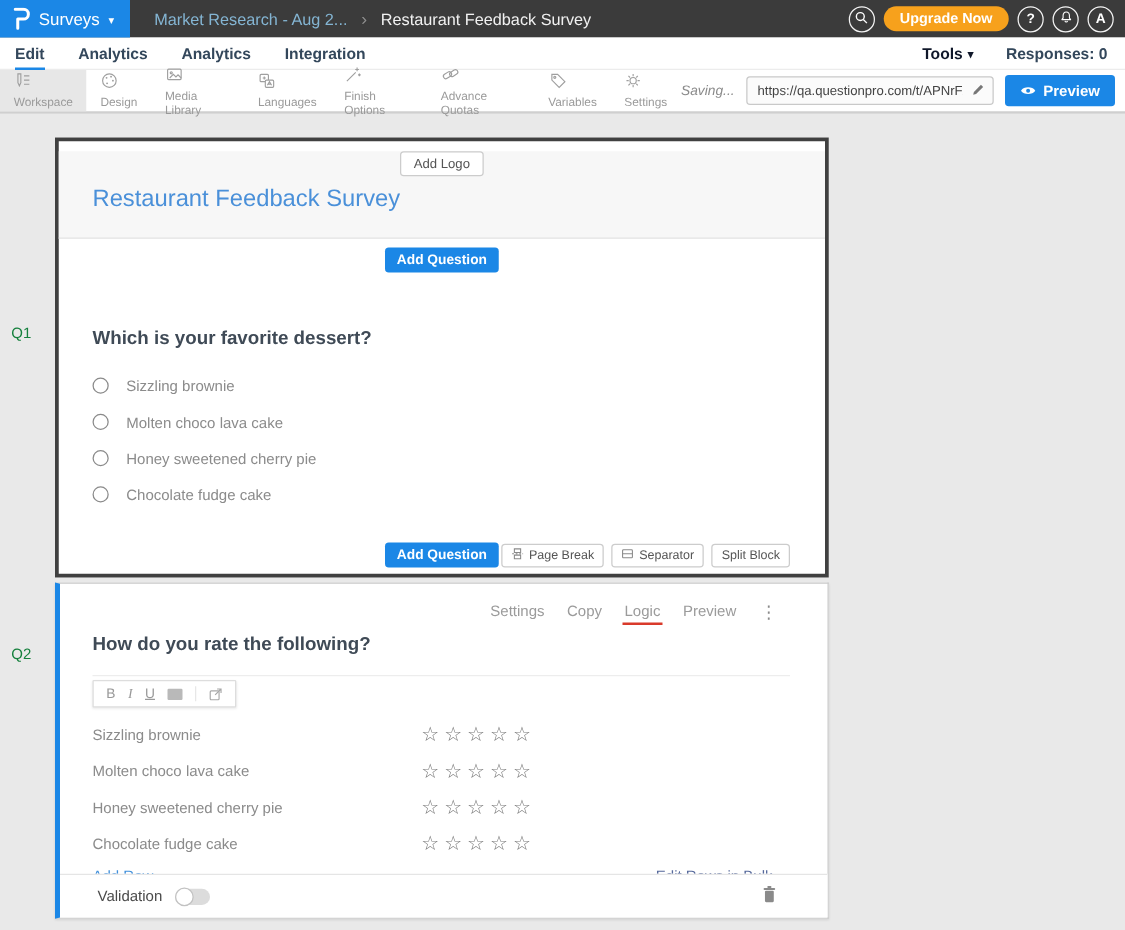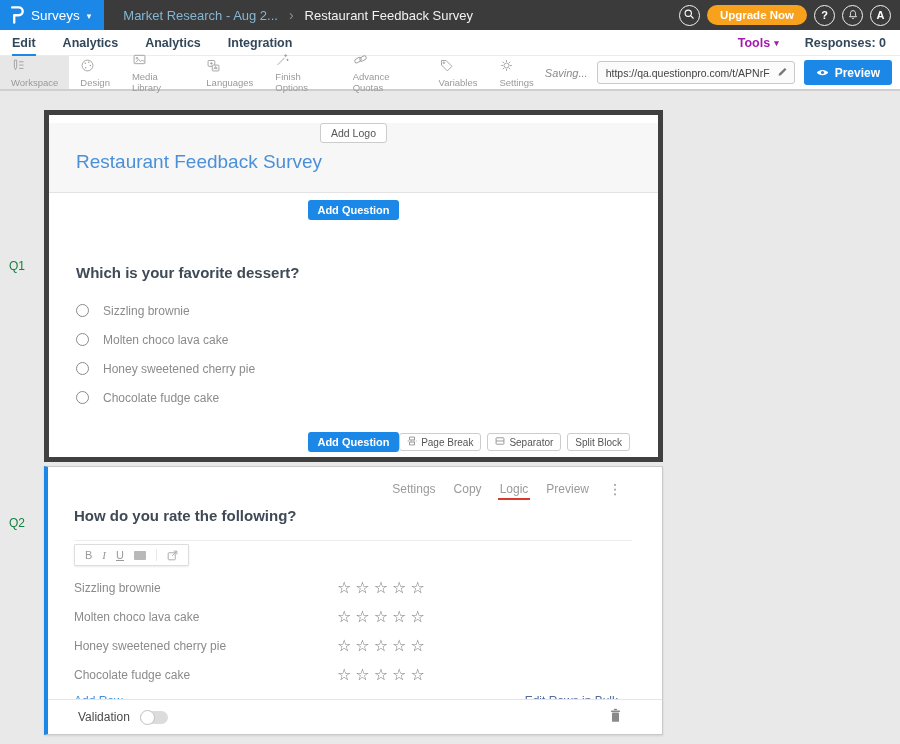--- a/index.html
+++ b/index.html
@@ -19,21 +19,21 @@
   .bc-survey { color:#f1f1f1; white-space:nowrap; }
   .topbar-right { display:flex; align-items:center; gap:7px; padding-right:9px; }
   .circle-btn { width:21px; height:21px; border:1.5px solid #f4f4f4; border-radius:50%; display:flex; align-items:center; justify-content:center; color:#fff; font-size:11px; font-weight:bold; background:transparent; cursor:pointer; flex:0 0 auto; }
   .upgrade-btn { background:#f7a11c; border:none; color:#fff; font-weight:bold; font-size:11.5px; height:20px; padding:0 13px; border-radius:10px; cursor:pointer; font-family:"Liberation Sans", sans-serif;text-align:center; }
 
   
   .navrow { height:26px; background:#fff; display:flex; align-items:center; padding:0 14px 0 12px; border-bottom:1px solid #ececec; }
   .nav-tab { font-size:12.5px; font-weight:700; color:#33475b; margin-right:27px; position:relative; cursor:pointer; }
   .nav-tab.active::after { content:""; position:absolute; left:0; right:0; bottom:-6px; height:2px; background:#1b87e6; }
   .nav-right { margin-left:auto; display:flex; align-items:center; gap:26px; }
-  .tools-link { font-size:12.5px; font-weight:700; color:#a21caf; cursor:pointer; display:flex; align-items:center; gap:4px;text-align:right; }
+  .tools-link { font-size:12.5px; font-weight:700; color:#0f172a; cursor:pointer; display:flex; align-items:center; gap:4px;text-align:right; }
   .tools-caret { font-size:9px; }
   .responses { font-size:12.5px; font-weight:700; color:#33475b; }
 
   
   .toolbar { height:35px; background:#fff; border-bottom:2px solid #cfcfcf; display:flex; align-items:stretch; }
   .tool-item { display:flex; flex-direction:column; align-items:flex-start; justify-content:center; gap:2px; padding:0 11px; color:#9a9a9a; font-size:9.5px; cursor:pointer; }
   .tool-item.active { background:#e7e7e7; }
   .tool-item svg { width:15px; height:15px; stroke:#9f9f9f; fill:none; stroke-width:1.1; }
   .toolbar-right { margin-left:auto; display:flex; align-items:center; gap:9px; padding-right:8px; }
   .saving { font-style:italic; color:#8a8a8a; font-size:11px; }
@@ -41,21 +41,21 @@
   .url-input { border:none; outline:none; background:transparent; width:174px; font-size:10.5px; color:#444; padding:0 2px 0 8px; font-family:"Liberation Sans", sans-serif; }
   .pencil-btn { width:22px; height:23px; display:flex; align-items:center; justify-content:center; cursor:pointer; background:transparent; border:none; }
   .preview-btn { background:#1b87e6; border:none; color:#fff; font-size:12px; font-weight:bold; height:25px; padding:0 12px; border-radius:3px; display:flex; align-items:center; gap:6px; cursor:pointer; font-family:"Liberation Sans", sans-serif; }
 
   
   .content { position:relative; height:651px; }
   .qnum { position:absolute; font-size:12px; color:#15803d; }
   .qnum-1 { left:9px; top:168px; }
   .qnum-2 { left:9px; top:425px; }
   .card { position:absolute; left:44px; width:619px; background:#fff; }
-  .card1 { top:19px; height:352px; border:5px solid #404040; }
+  .card1 { top:19px; height:352px; border:3px solid #404040; }
   .card2 { top:375px; height:269px; border:1px solid #c9c9c9; border-left:4px solid #1b87e6; box-shadow:0 1px 2px rgba(0,0,0,.10); }
 
   
   .card1-header { height:70px; background:#f7f7f7; border-bottom:1px solid #e3e3e3; }
   .add-logo-btn { display:block; margin:8px auto 0; background:#fff; border:1px solid #ccc; border-radius:3px; font-size:10.5px; color:#555; padding:3px 10px; cursor:pointer; font-family:"Liberation Sans", sans-serif; }
   .survey-title { margin:8px 0 0 27px; font-size:19px; color:#4a90d9; font-weight:400; cursor:text; }
   .addq-row { text-align:center; padding-top:7px; }
   .addq-btn { background:#1b87e6; border:none; color:#fff; font-size:11px; font-weight:bold; padding:4px 9px; border-radius:3px; cursor:pointer; font-family:"Liberation Sans", sans-serif; }
   .q1-question { margin:44px 0 0 27px; font-size:15px; font-weight:600; color:#3f4a56; cursor:text; }
   .q1-options { margin:15px 0 0 27px; }

